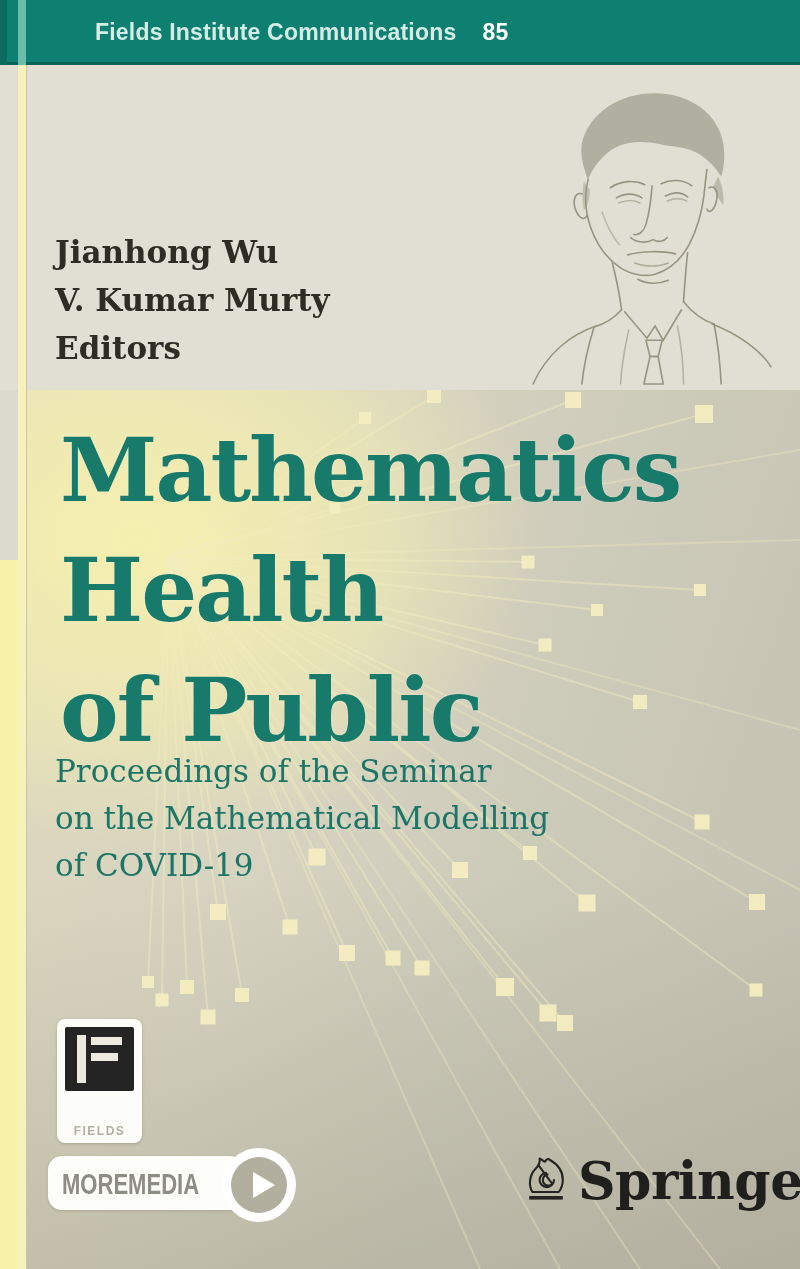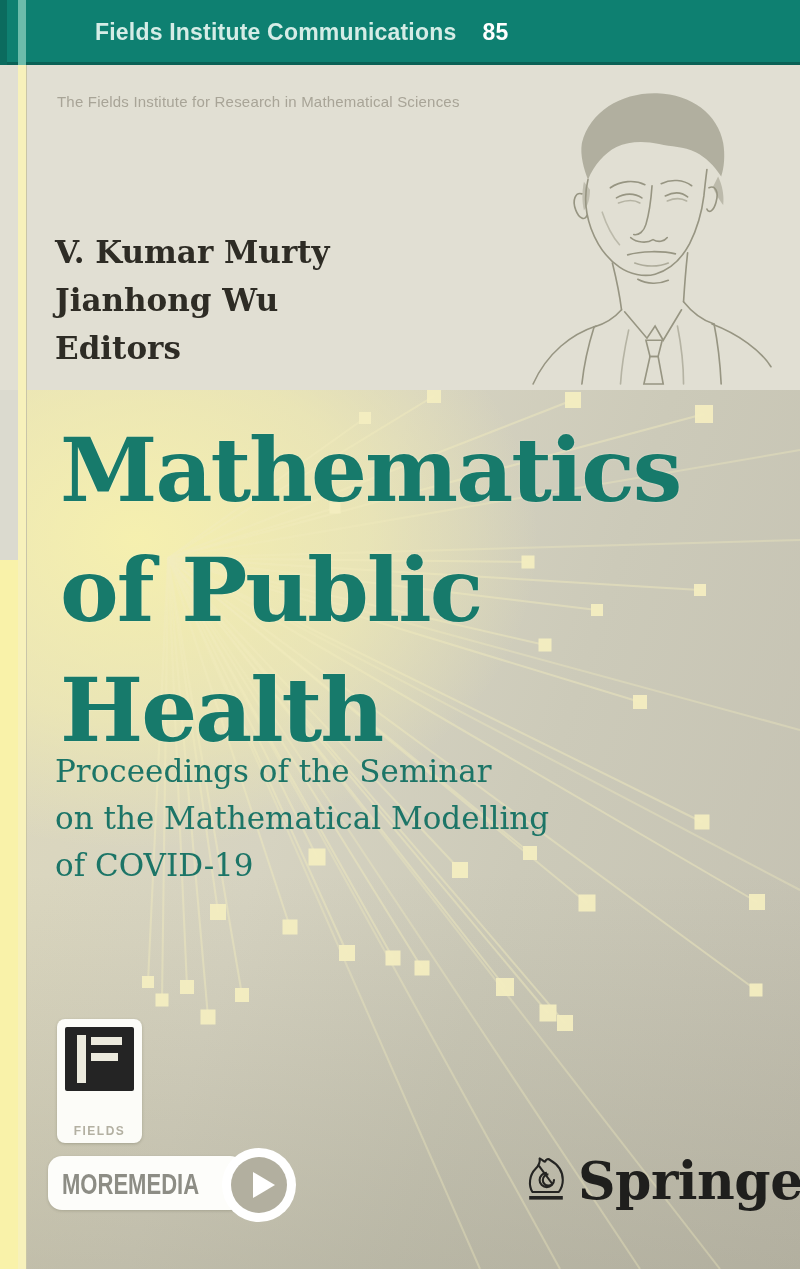--- a/index.html
+++ b/index.html
@@ -182,21 +182,20 @@
   <div class="stripe"></div>
 
   <div class="banner">
     <div class="banner-edge"></div>
     <div class="banner-stripe"></div>
     <div class="banner-text">
       <span>Fields Institute Communications</span><span class="vol">85</span>
     </div>
   </div>
 
-  <div class="institute-line">The Fields Institute for Research in Mathematical Sciences</div>
 
   <svg class="portrait" width="256" height="305" viewBox="0 0 250 300" aria-label="Pencil sketch portrait of John Charles Fields">
     <g stroke="#8b8975" stroke-width="1.6" fill="none" stroke-linecap="round" opacity="0.85">
       <path d="M58,62 C66,30 98,12 132,13 C166,14 192,34 197,62 C199,74 198,86 195,95 C188,84 180,76 170,71 C158,65 146,66 134,63 C120,60 104,60 92,66 C80,72 70,84 64,98 C60,88 56,74 58,62 Z" fill="#8b8975" opacity="0.65" stroke="none"></path>
       <path d="M192,95 C196,103 198,113 197,123 C194,119 189,112 187,105 Z" fill="#8b8975" opacity="0.5" stroke="none"></path>
       <path d="M60,100 C58,110 58,120 60,128 C64,124 66,116 66,108 Z" fill="#8b8975" opacity="0.45" stroke="none"></path>
       <path d="M64,98 C60,114 62,132 67,146 C73,162 83,176 95,184 C105,191 119,194 130,191 C144,187 156,176 164,161 C171,147 176,130 178,114 C179,104 180,96 181,88"></path>
       <path d="M58,112 C52,110 48,118 52,128 C55,136 61,139 63,133"></path>
       <path d="M183,106 C189,103 193,110 190,120 C188,128 183,132 181,127"></path>
       <path d="M86,106 C96,99 110,98 120,103"></path>
@@ -221,29 +220,29 @@
       <path d="M10,299 C24,268 48,250 72,242"></path>
       <path d="M186,240 C212,250 234,266 244,282"></path>
       <path d="M70,243 C64,262 60,280 58,299"></path>
       <path d="M188,240 C192,260 194,278 195,299"></path>
       <path d="M104,246 C100,264 97,282 96,299" opacity="0.6"></path>
       <path d="M152,242 C156,262 158,280 158,299" opacity="0.6"></path>
     </g>
   </svg>
 
   <div class="editors">
+    <div>Jianhong Wu</div>
     <div>V. Kumar Murty</div>
-    <div>Jianhong Wu</div>
     <div>Editors</div>
   </div>
 
   <h1 class="title">
     <div>Mathematics</div>
+    <div>Health</div>
     <div>of Public</div>
-    <div>Health</div>
   </h1>
 
   <div class="subtitle">
     <div>Proceedings of the Seminar</div>
     <div>on the Mathematical Modelling</div>
     <div>of COVID-19</div>
   </div>
 
   <div class="fields-logo">
     <div class="fields-mark">

